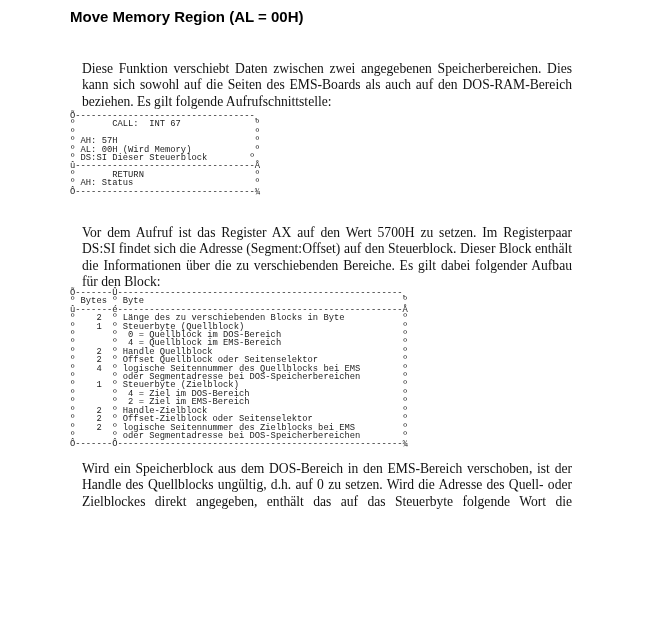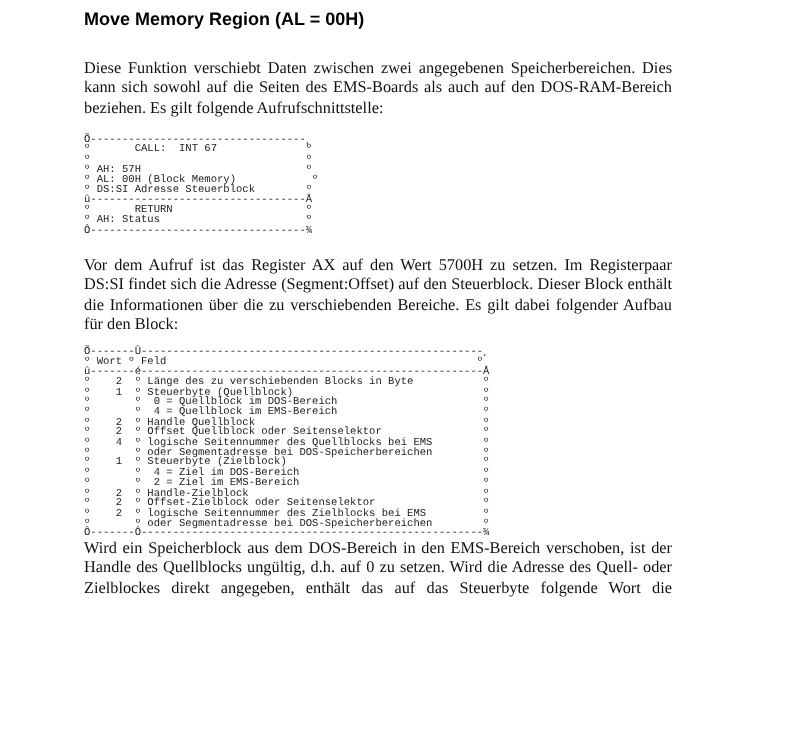--- a/index.html
+++ b/index.html
@@ -29,21 +29,21 @@
     font-weight: bold;
     font-size: 15px;
     line-height: 18px;
     color: #000000;
     white-space: nowrap;
   }
   p.para {
     position: absolute;
     left: 0;
     width: 490px;
-    margin: 0;
+    margin: 12px;
     font-family: "Liberation Serif", serif;
     font-size: 13.6px;
     line-height: 16.4px;
     text-align: justify;
     text-align-last: left;
     color: #111111;
   }
   p.para.last-justify {
     text-align-last: justify;
   }
@@ -69,31 +69,31 @@
 
 <div class="page">
   <h1 class="title">Move Memory Region (AL = 00H)</h1>
 
   <p class="para" id="para1">Diese Funktion verschiebt Daten zwischen zwei angegebenen Speicherbereichen. Dies kann sich sowohl auf die Seiten des EMS-Boards als auch auf den DOS-RAM-Bereich beziehen. Es gilt folgende Aufrufschnittstelle:</p>
 
   <pre class="box" id="box1"><span>Õ----------------------------------¸</span>
 <span>º       CALL:  INT 67              º</span>
 <span>º                                  º</span>
 <span>º AH: 57H                          º</span>
-<span>º AL: 00H (Block Memory)            º</span>
-<span>º DS:SI Adresse Steuerblock        º</span>
+<span>º AL: 00H (Wird Memory)            º</span>
+<span>º DS:SI Dieser Steuerblock        º</span>
 <span>û----------------------------------Å</span>
 <span>º       RETURN                     º</span>
 <span>º AH: Status                       º</span>
 <span>Ô----------------------------------¾</span></pre>
 
   <p class="para" id="para2">Vor dem Aufruf ist das Register AX auf den Wert 5700H zu setzen. Im Registerpaar DS:SI findet sich die Adresse (Segment:Offset) auf den Steuerblock. Dieser Block enthält die Informationen über die zu verschiebenden Bereiche. Es gilt dabei folgender Aufbau für den Block:</p>
 
   <pre class="box" id="box2"><span>Õ-------Û------------------------------------------------------¸</span>
-<span>º Wort º Feld                                                 º</span>
+<span>º Bytes º Byte                                                 º</span>
 <span>û-------é------------------------------------------------------Å</span>
 <span>º    2  º Länge des zu verschiebenden Blocks in Byte           º</span>
 <span>º    1  º Steuerbyte (Quellblock)                              º</span>
 <span>º       º  0 = Quellblock im DOS-Bereich                       º</span>
 <span>º       º  4 = Quellblock im EMS-Bereich                       º</span>
 <span>º    2  º Handle Quellblock                                    º</span>
 <span>º    2  º Offset Quellblock oder Seitenselektor                º</span>
 <span>º    4  º logische Seitennummer des Quellblocks bei EMS        º</span>
 <span>º       º oder Segmentadresse bei DOS-Speicherbereichen        º</span>
 <span>º    1  º Steuerbyte (Zielblock)                               º</span>

